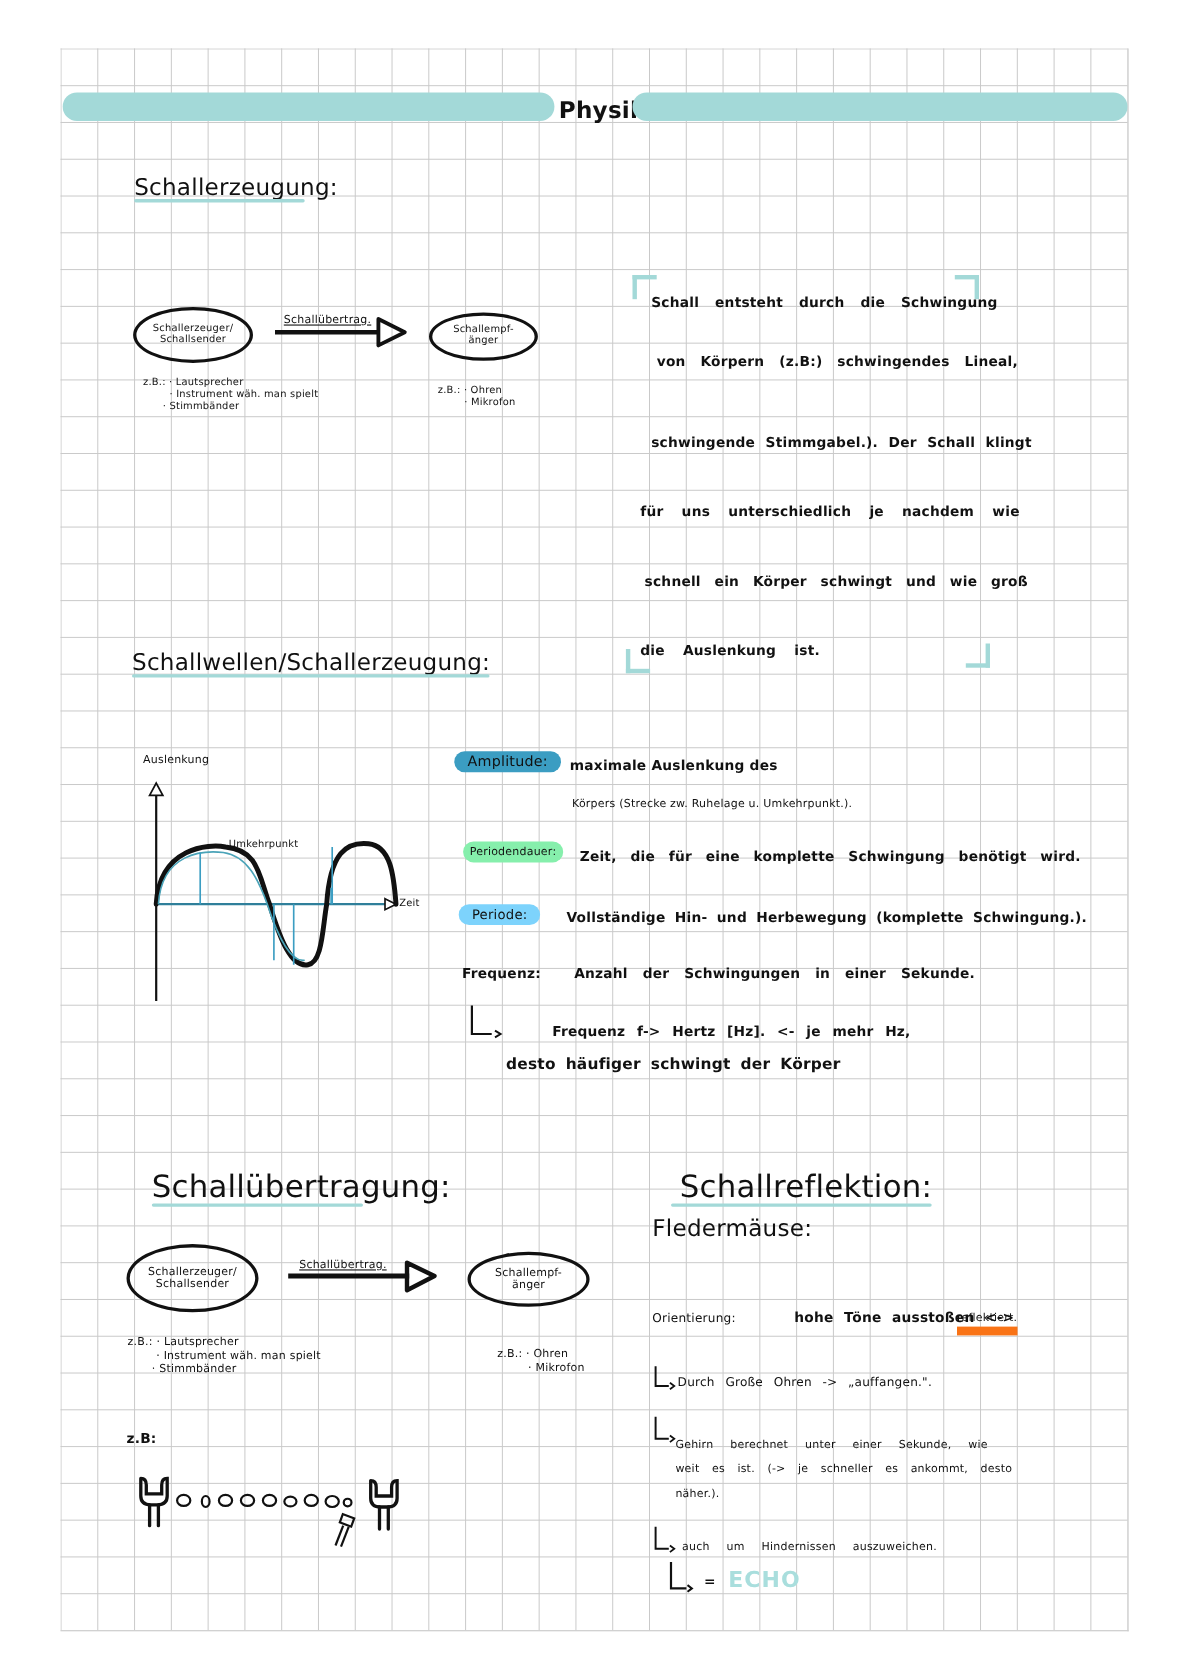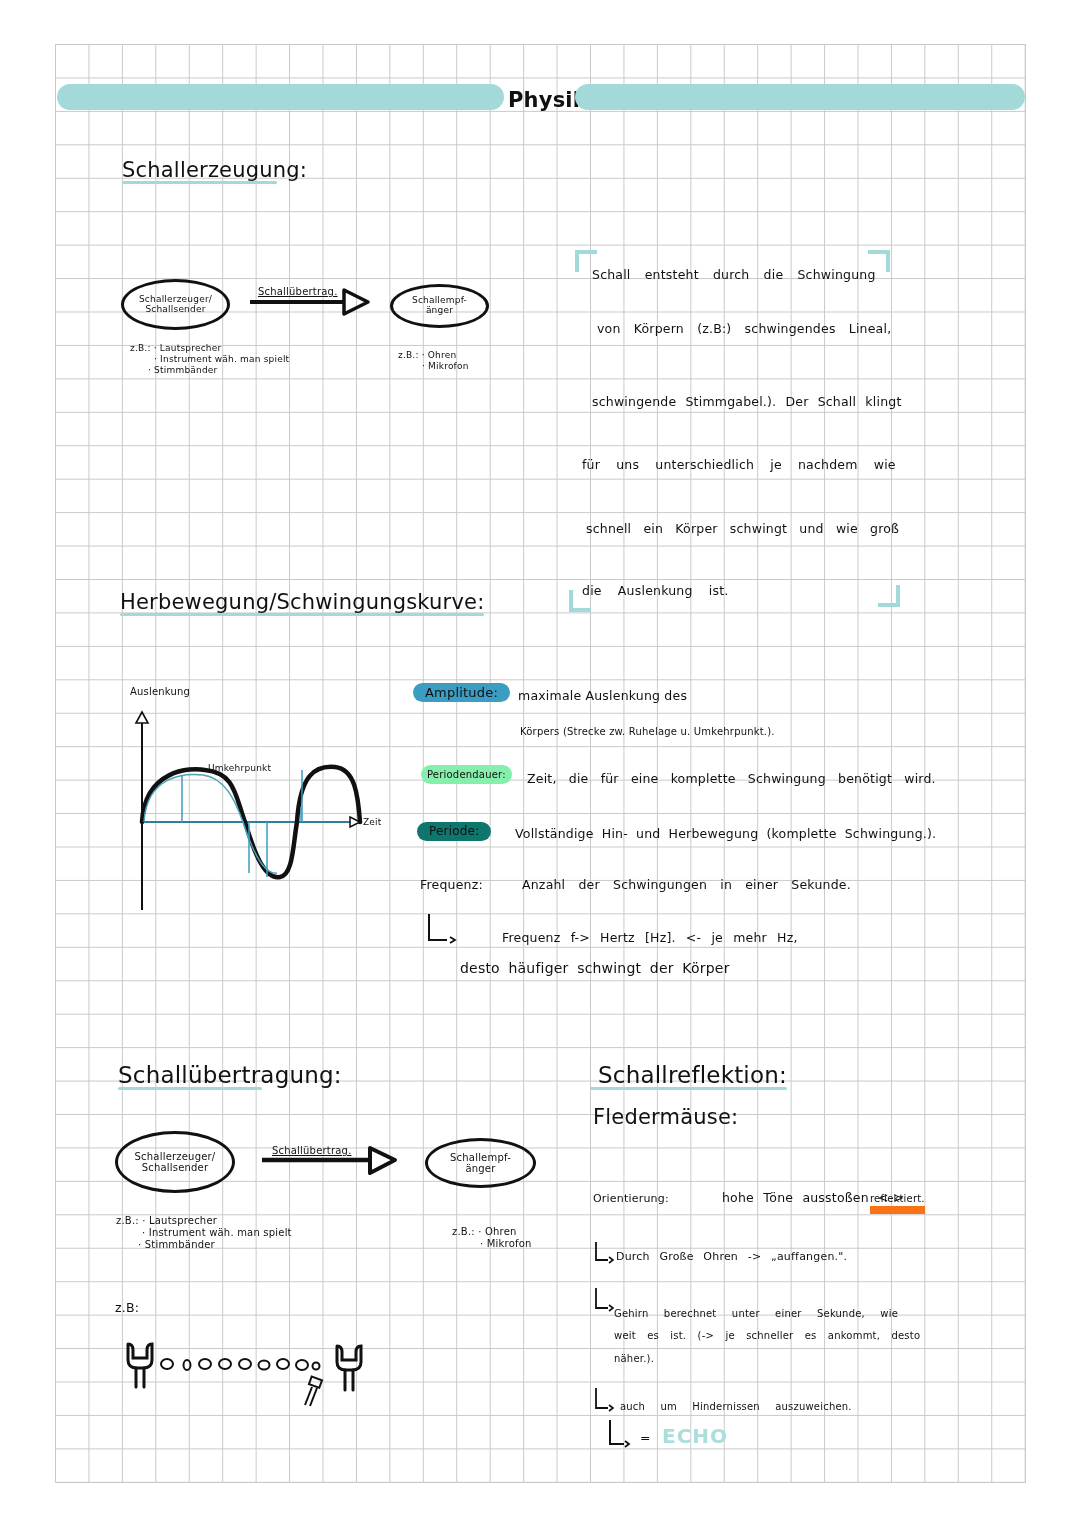--- a/index.html
+++ b/index.html
@@ -10,24 +10,24 @@
             linear-gradient(to right, #c9c9c9 1px, transparent 1px),
             linear-gradient(to bottom, #c9c9c9 1px, transparent 1px);
           background-size:33.45px 33.45px;
           border-right:1px solid #c9c9c9; border-bottom:1px solid #c9c9c9; }
   .abs { position:absolute; }
   .hw { font-family:"DejaVu Sans", sans-serif; font-weight:400; letter-spacing:0.2px; white-space:nowrap; }
   .title-bar { position:absolute; height:26px; background:#a3d9d8; border-radius:13px; top:84px; }
   .page-title { position:absolute; left:508px; top:88px; font-size:21px; font-weight:600; }
   .heading { position:absolute; font-size:21px; }
   .heading .ul { position:absolute; left:0; right:0; bottom:-2px; height:3px; background:#a3d9d8; border-radius:2px; }
-  .big-heading { font-size:23px; }
+  .big-heading { font-size:28px;margin-left:20px; }
   .small { font-size:10px; }
   .tiny { font-size:9px; }
-  .body-text { font-size:12.5px; }
+  .body-text { font-size:12.5px;font-weight:bold; }
   .ellipse { position:absolute; border:3.5px solid #111; border-radius:50%; display:flex; flex-direction:column;
              align-items:center; justify-content:center; text-align:center; line-height:1.1; }
   .badge { position:absolute; border-radius:10px; padding:0 12px; height:19px; line-height:19px; font-size:12px; color:#111; }
   .bracket { position:absolute; width:18px; height:18px; border-color:#a3d9d8; border-style:solid; border-width:0; }
   .echo { color:#a9dedd; font-weight:700; font-size:20px; letter-spacing:1px; }
 </style>
 </head>
 <body>
 
 <div class="grid"></div>
@@ -73,21 +73,21 @@
 <div class="bracket" style="left:878px; top:585px; border-bottom-width:4px; border-right-width:4px;"></div>
 
 <div class="abs body-text hw" style="left:592px; top:267px; word-spacing:10px;">Schall entsteht durch die Schwingung</div>
 <div class="abs body-text hw" style="left:597px; top:321px; word-spacing:9px;">von Körpern (z.B:) schwingendes Lineal,</div>
 <div class="abs body-text hw" style="left:592px; top:394px; word-spacing:5px;">schwingende Stimmgabel.). Der Schall klingt</div>
 <div class="abs body-text hw" style="left:582px; top:457px; word-spacing:12px;">für uns unterschiedlich je nachdem wie</div>
 <div class="abs body-text hw" style="left:586px; top:521px; word-spacing:8px;">schnell ein Körper schwingt und wie groß</div>
 <div class="abs body-text hw" style="left:582px; top:583px; word-spacing:12px;">die Auslenkung ist.</div>
 
 <div class="heading hw" style="left:120px; top:590px;">
-  <span>Herbewegung/Schwingungskurve:</span>
+  <span>Schallwellen/Schallerzeugung:</span>
   <div class="ul"></div>
 </div>
 
 <div class="abs small hw" style="left:130px; top:686px;">Auslenkung</div>
 <svg class="abs" style="left:125px; top:705px;" width="270" height="210">
 
   <line x1="17" y1="12" x2="17" y2="205" stroke="#111" stroke-width="2"></line>
   <polygon points="11,18 17,7 23,18" fill="#fff" stroke="#111" stroke-width="1.6"></polygon>
 
   <line x1="17" y1="117" x2="225" y2="117" stroke="#2f7f9a" stroke-width="2"></line>
@@ -105,21 +105,21 @@
 <div class="abs tiny hw" style="left:208px; top:763px;">Umkehrpunkt</div>
 <div class="abs tiny hw" style="left:363px; top:817px;text-align:right;">Zeit</div>
 
 <div class="badge hw" style="left:413px; top:683px; background:#3b9dc2; font-size:13px;">Amplitude:</div>
 <div class="abs body-text hw" style="left:518px; top:688px;">maximale Auslenkung des</div>
 <div class="abs small hw" style="left:520px; top:726px;">Körpers (Strecke zw. Ruhelage u. Umkehrpunkt.).</div>
 
 <div class="badge hw" style="left:421px; top:765px; background:#86efac; font-size:10px; padding:0 6px;">Periodendauer:</div>
 <div class="abs body-text hw" style="left:527px; top:771px; word-spacing:8px;">Zeit, die für eine komplette Schwingung benötigt wird.</div>
 
-<div class="badge hw" style="left:417px; top:822px; background:#0f766e; padding:0 12px;">Periode:</div>
+<div class="badge hw" style="left:417px; top:822px; background:#7dd3fc; padding:0 12px;">Periode:</div>
 <div class="abs body-text hw" style="left:515px; top:826px; word-spacing:4px;">Vollständige Hin- und Herbewegung (komplette Schwingung.).</div>
 
 <div class="abs body-text hw" style="left:420px; top:877px;">Frequenz:</div>
 <div class="abs body-text hw" style="left:522px; top:877px; word-spacing:9px;">Anzahl der Schwingungen in einer Sekunde.</div>
 <svg class="abs" style="left:425px; top:912px;" width="36" height="34">
   <path d="M4,2 L4,28 L22,28" fill="none" stroke="#111" stroke-width="2"></path>
   <path d="M25,25 L30,28 L25,31" fill="none" stroke="#111" stroke-width="1.8"></path>
 </svg>
 <div class="abs body-text hw" style="left:462px; top:930px; word-spacing:6px;margin-left:40px;">Frequenz f-&gt; Hertz [Hz]. &lt;- je mehr Hz,</div>
 <div class="abs body-text hw" style="left:460px; top:960px; font-size:14px; word-spacing:4px;">desto häufiger schwingt der Körper</div>

